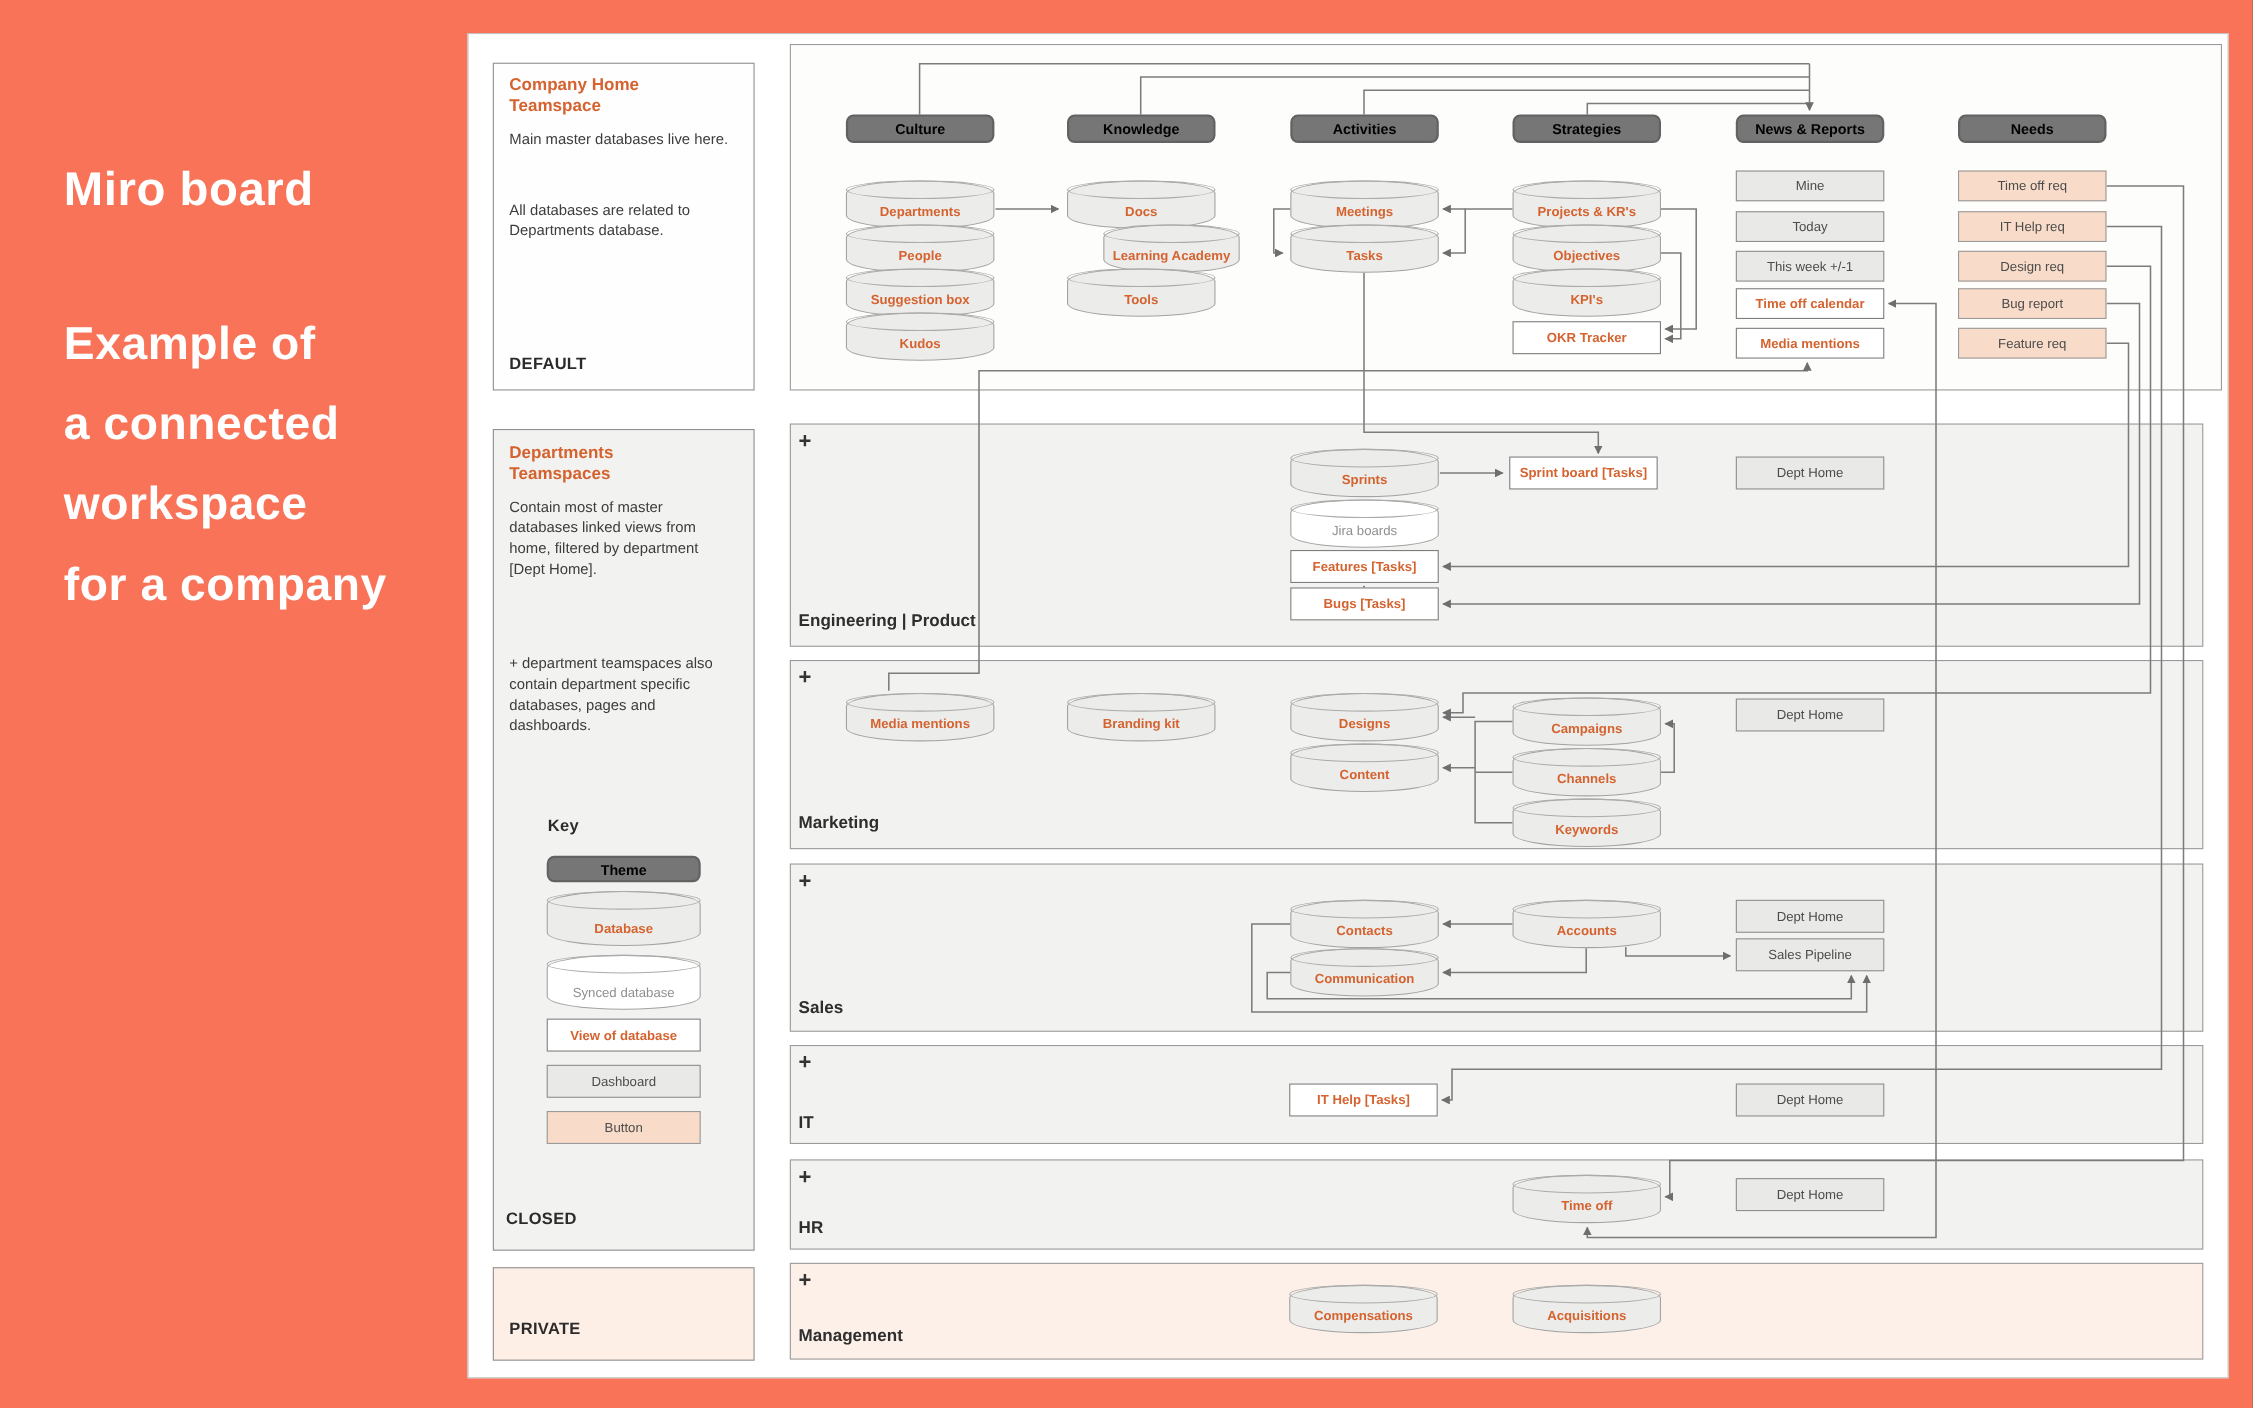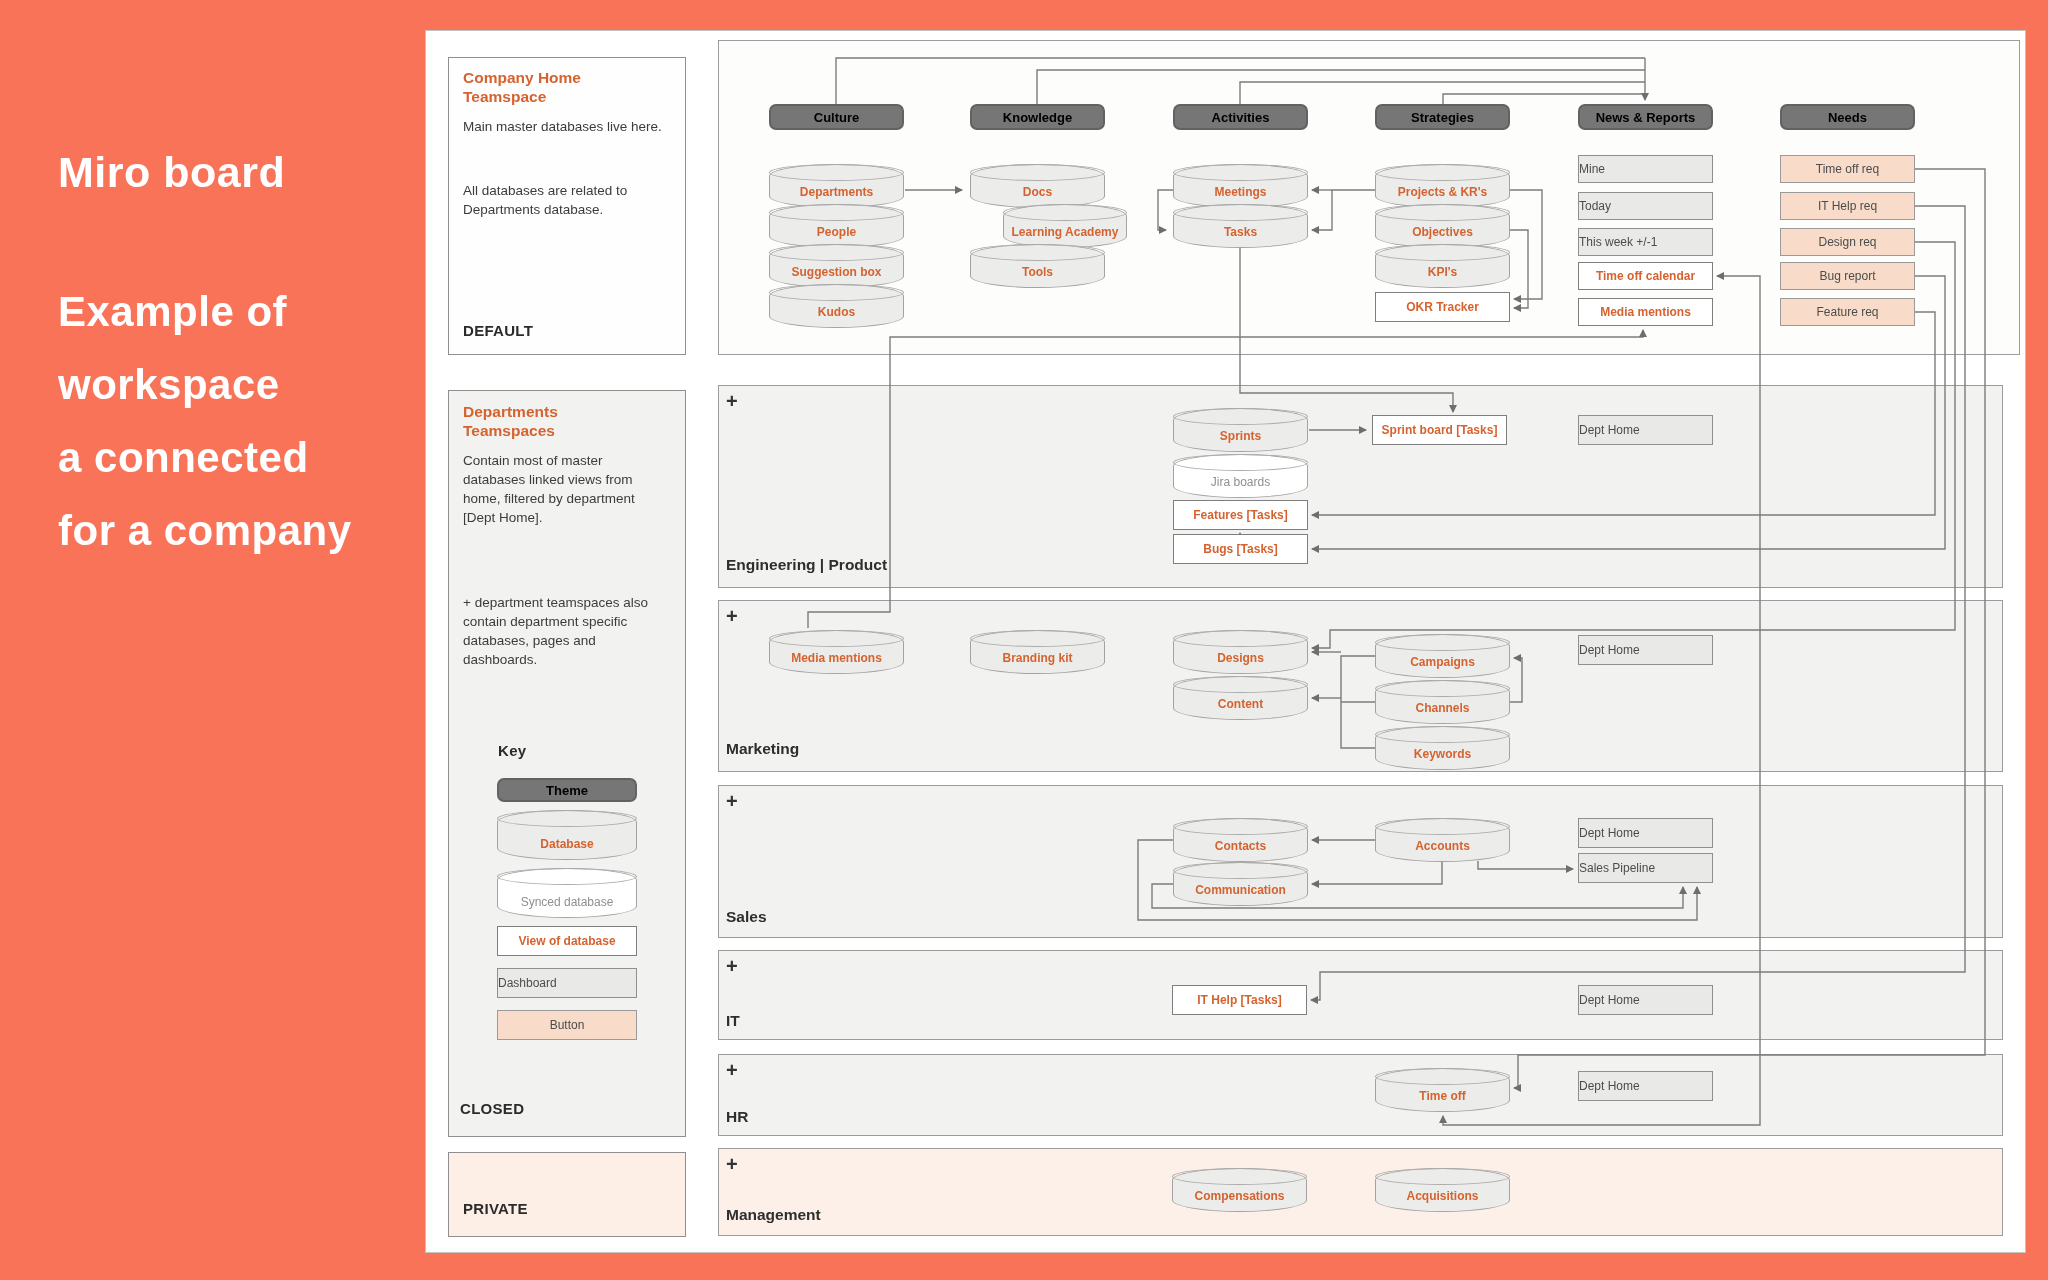--- a/index.html
+++ b/index.html
@@ -26,36 +26,36 @@
   .cyl{background:#ececeb;border:1.2px solid #a3a3a3;border-radius:50%/12px;}
   .cyl::before{content:"";position:absolute;left:-1px;right:-1px;top:-1px;height:15px;
         border:1.2px solid #ababab;border-radius:50%;}
   .cyl .lbl{position:absolute;left:2px;right:2px;bottom:8px;text-align:center;
         font-weight:700;font-size:12px;color:#d5632f;white-space:nowrap;}
   .cyl.synced{background:#fff;}
   .cyl.synced .lbl{color:#8f8f8f;font-weight:400;}
   .view{background:#fff;border:1.6px solid #7e7e7e;display:flex;align-items:center;
         justify-content:center;font-weight:700;font-size:12px;color:#d5632f;white-space:nowrap;}
   .dash{background:#e9e9e8;border:1.4px solid #8f8f8f;display:flex;align-items:center;
-        justify-content:flex-start;font-size:12px;color:#4c4c4c;white-space:nowrap;}
+        justify-content:center;font-size:12px;color:#4c4c4c;white-space:nowrap;}
   .btnn{background:#f8dcc9;border:1.4px solid #9a9a9a;display:flex;align-items:center;
         justify-content:center;font-size:12px;color:#4c4c4c;white-space:nowrap;}
   svg.wires{position:absolute;left:0;top:0;pointer-events:none;z-index:2;}
   .node{z-index:3;}
 </style>
 </head>
 <body>
 
 <div id="stage">
 
   <div class="abs hero-title" style="left:58px;top:148px;text-align:center;">Miro board</div>
   <div class="abs" style="left:58px;top:275px;">
     <div class="hero-line">Example of</div>
+    <div class="hero-line">a connected</div>
     <div class="hero-line">workspace</div>
-    <div class="hero-line">a connected</div>
     <div class="hero-line">for a company</div>
   </div>
 
   <div class="abs board" style="left:425px;top:30px;width:1601px;height:1223px;"></div>
 
   <div class="abs panel p-white" style="left:448px;top:57px;width:238px;height:298px;z-index:1;"></div>
   <div class="abs side-h node" style="left:463px;top:68px;width:185px;">Company Home Teamspace</div>
   <div class="abs side-p node" style="left:463px;top:118px;width:205px;">Main master databases live here.</div>
   <div class="abs side-p node" style="left:463px;top:182px;width:205px;">All databases are related to Departments database.</div>
   <div class="abs badge node" style="left:463px;top:322px;">DEFAULT</div>

